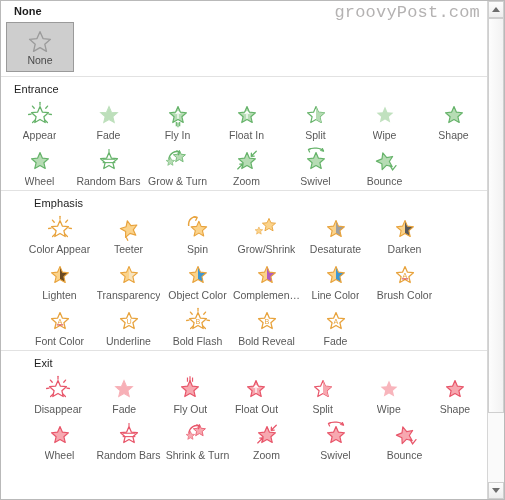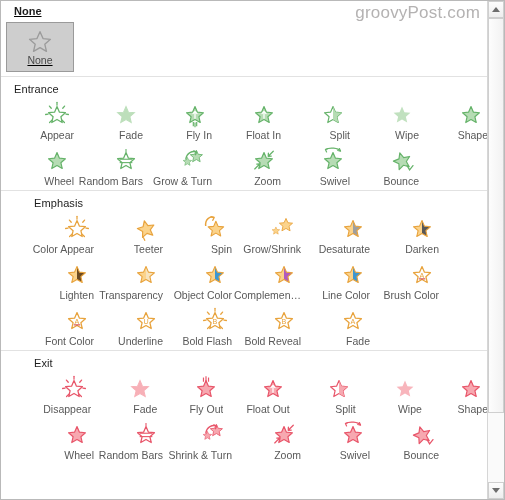--- a/index.html
+++ b/index.html
@@ -50,21 +50,21 @@
   .pane {
     position: absolute;
     top: 0; left: 0;
     width: 487px; height: 498px;
     overflow: hidden;
   }
 
   .watermark {
     position: absolute;
     top: 2px; right: 8px;
-    font-family: Liberation Sans, sans-serif;
+    font-family: Liberation Mono, monospace;
     font-size: 17px;
     color: #b4b2b2;
     letter-spacing: .2px;
     white-space: nowrap;
   }
 
   .section { position: relative; }
   .section + .section { border-top: 1px solid #e2e2e2; padding-left: 20px; }
 
   .section-title {
@@ -78,21 +78,21 @@
   .row {
     display: flex;
     padding: 0;
   }
   .cell {
     width: 69px;
     padding-top: 2px;
     padding-bottom: 3px;
     display: flex;
     flex-direction: column;
-    align-items: flex-end;
+    align-items: center;
     cursor: default;
   }
   .cell:first-child { margin-left: 4px; }
 
   .icon-box {
     width: 34px; height: 28px;
     display: flex; align-items: center; justify-content: center;
   }
   .cell-label {
     font-size: 10.5px;
@@ -119,21 +119,21 @@
     font-size: 10.5px;
     color: #4a4a4a;
     margin-top: 0px;
   }
   .none-title {
     font-size: 11px;
     font-weight: bold;
     color: #1d1d1d;
     padding: 4px 0 1px 13px;
   }
-  .none-section { border-bottom: 1px solid #e2e2e2; padding-bottom: 4px; text-decoration: underline; }
+  .none-section { border-bottom: 1px solid #e2e2e2; padding-bottom: 4px; }
   svg { display: block; overflow: visible; }
 </style>
 </head>
 <body>
 
 <div id="gallery">
 
   <div class="pane">
 
     <div class="watermark">groovyPost.com</div>

